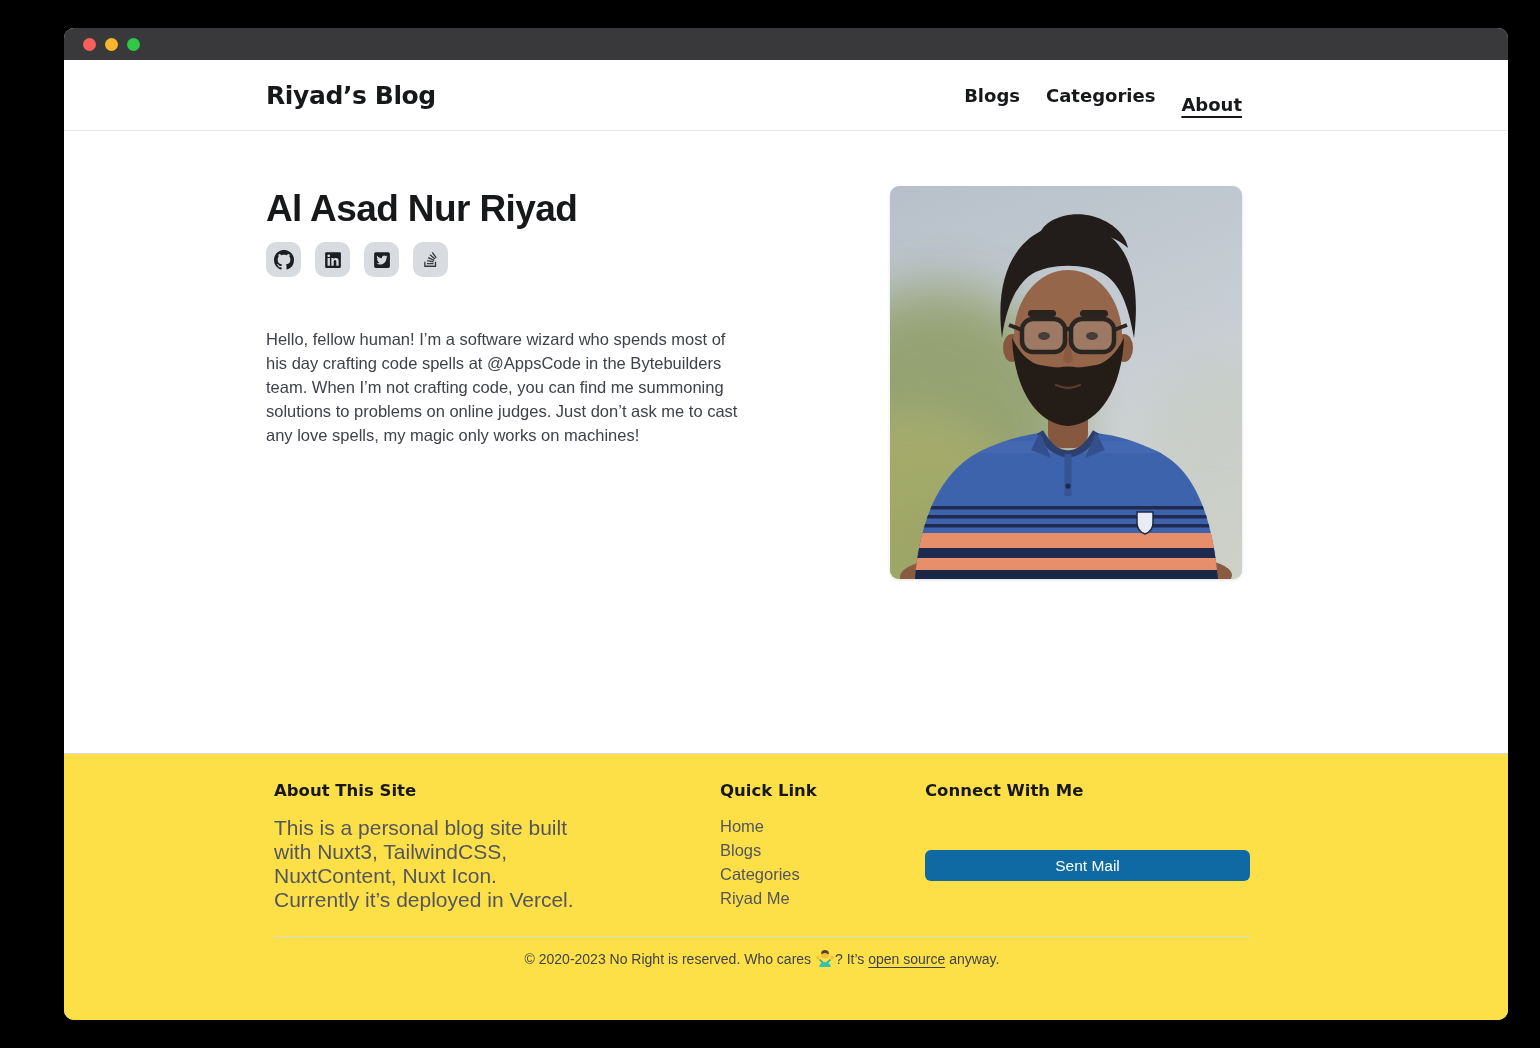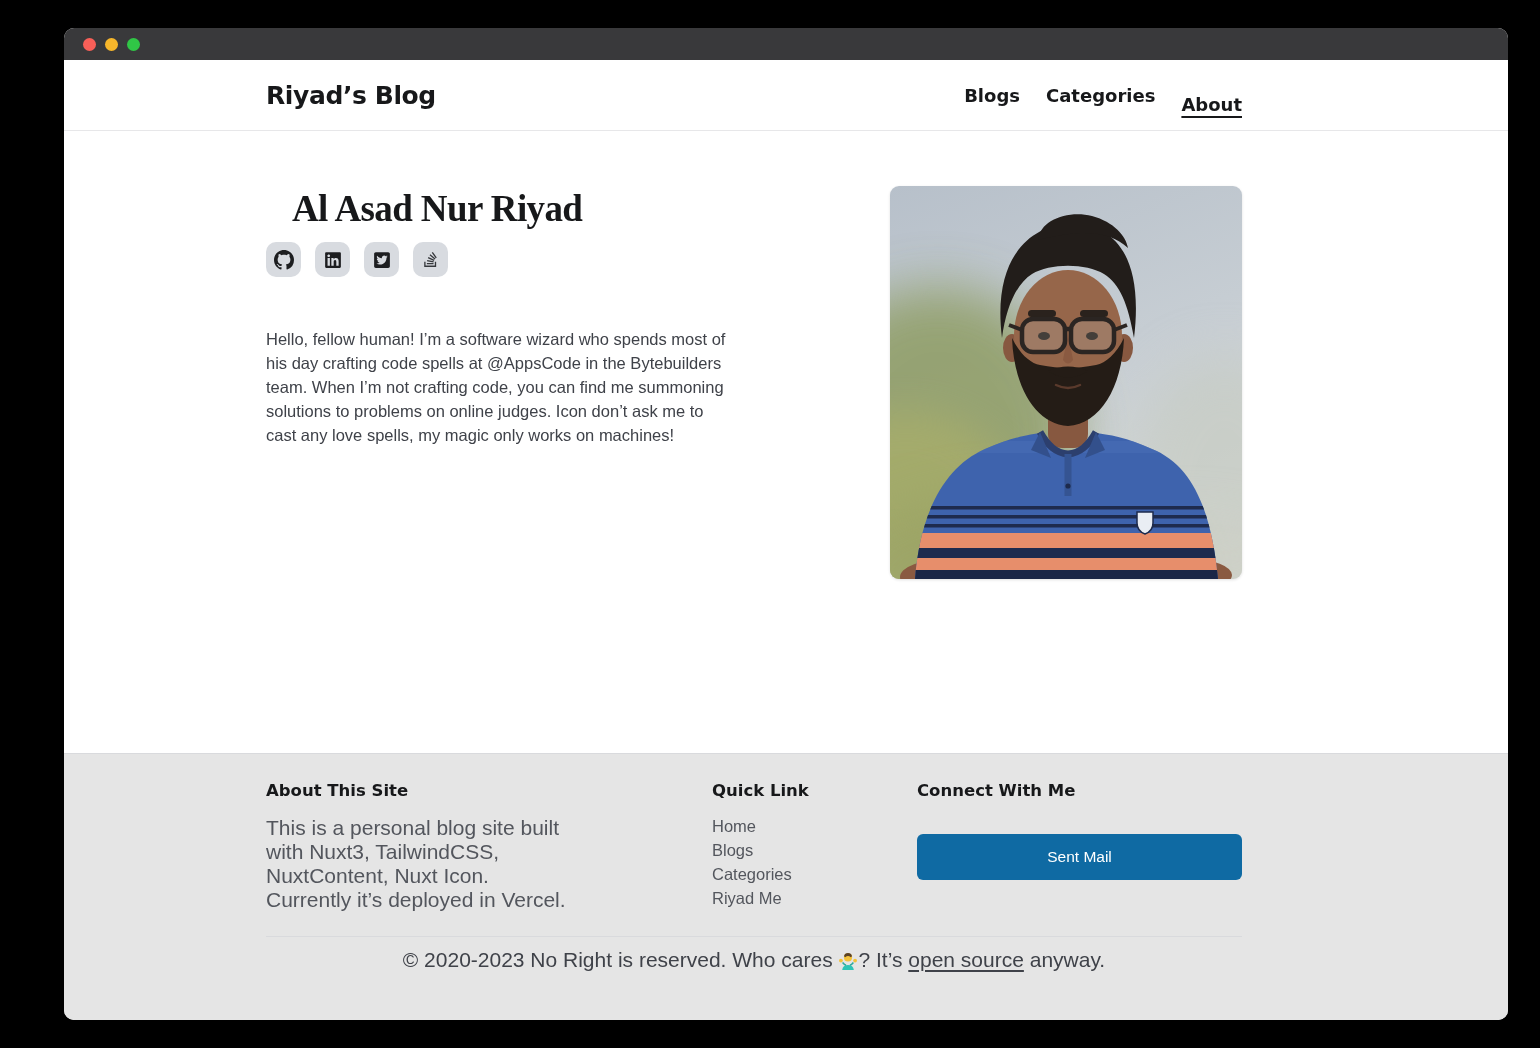--- a/index.html
+++ b/index.html
@@ -21,44 +21,44 @@
   header.site{height:71px;flex:0 0 71px;border-bottom:1px solid #e7e7e9;display:flex;align-items:center;background:#fff;}
   header.site .container{display:flex;align-items:center;justify-content:space-between;}
   .logo{font-family:"DejaVu Sans",sans-serif;font-size:25px;font-weight:800;letter-spacing:-0.4px;color:var(--heading-text);cursor:pointer;}
   nav.main-nav{display:flex;gap:26px;align-items:center;}
   nav.main-nav a{font-family:"DejaVu Sans",sans-serif;font-size:18px;font-weight:700;color:var(--heading-text);text-decoration:none;cursor:pointer;}
   nav.main-nav a.active{text-decoration:underline;text-underline-offset:5px;text-decoration-thickness:2px;margin-top:18px;}
 
   main.content{flex:1 1 auto;background:#fff;}
   .hero{padding-top:57px;display:flex;justify-content:space-between;align-items:flex-start;}
   .hero-left{width:480px;}
-  h1.name{font-family:Liberation Serif, serif;font-size:37px;line-height:41px;font-weight:800;letter-spacing:-0.6px;color:var(--heading-text);margin-bottom:13px;margin-left:26px;}
+  h1.name{font-family:Liberation Sans, sans-serif;font-size:37px;line-height:41px;font-weight:800;letter-spacing:-0.6px;color:var(--heading-text);margin-bottom:13px;}
   .socials{display:flex;gap:14px;}
   .social-chip{width:35px;height:35px;border-radius:10px;background:var(--social-chip-bg);display:flex;align-items:center;justify-content:center;border:none;cursor:pointer;}
   .social-chip svg{display:block;}
   h2.headline{font-family:"DejaVu Sans",sans-serif;font-size:28px;line-height:36px;font-weight:700;letter-spacing:-0.3px;color:var(--heading-text);margin-top:49px;width:450px;}
   p.bio{margin-top:50px;font-size:16.5px;line-height:24px;color:var(--body-text);width:472px;}
 
   .portrait{width:352px;height:393px;border-radius:9px;overflow:hidden;margin-top:-2px;flex:0 0 352px;box-shadow:0 1px 3px rgba(0,0,0,.12);}
   .portrait svg{display:block;width:100%;height:100%;}
 
-  footer.site{flex:0 0 267px;border-top:1px solid var(--divider);background:#e5e5e5;padding-top:27px;}
+  footer.site{flex:0 0 267px;border-top:1px solid var(--divider);background:#fde047;padding-top:27px;padding-left:8px;}
   .f-cols{display:flex;align-items:flex-start;}
   .f-col-about{width:300px;}
   .f-col-links{width:130px;margin-left:146px;}
   .f-col-connect{width:325px;margin-left:auto;}
   .f-title{font-family:"DejaVu Sans",sans-serif;font-size:16.5px;font-weight:700;color:var(--heading-text);}
   .f-col-about .f-title{margin-bottom:16px;}
   .f-col-links .f-title{margin-bottom:14px;}
   .f-col-connect .f-title{margin-bottom:22px;}
   .f-text{font-size:21px;line-height:24px;color:var(--muted-text);}
   .f-links a{display:block;font-size:16.5px;line-height:24px;color:var(--muted-text);text-decoration:none;cursor:pointer;}
-  .mail-btn{margin-top:12px;width:100%;height:46px;border:none;border-radius:6px;background:var(--accent);color:#fff;font-family:"Liberation Sans",sans-serif;font-size:15.5px;cursor:pointer;}
+  .mail-btn{margin-top:28px;width:100%;height:31px;border:none;border-radius:6px;background:var(--accent);color:#fff;font-family:"Liberation Sans",sans-serif;font-size:15.5px;cursor:pointer;}
   .f-divider{border:none;border-top:1px solid var(--divider);margin-top:24px;}
-  .copyright{margin-top:11px;text-align:center;font-size:21px;color:var(--body-text);}
+  .copyright{margin-top:11px;text-align:center;font-size:14px;color:var(--body-text);}
   .copyright a{color:var(--body-text);text-decoration:underline;text-underline-offset:3px;cursor:pointer;}
   .emoji{display:inline-block;width:20px;height:20px;vertical-align:-4px;}
 </style>
 </head>
 <body>
 
 <div class="window">
 
   <div class="titlebar">
     <span class="dot red"></span>
@@ -106,21 +106,21 @@
           </button>
           <button class="social-chip">
             <span>
               <svg width="17" height="17" viewBox="0 0 384 512">
                   <path fill="#36383c" d="M290.7 311L95 269.7 86.8 309l195.7 41zm51-87L188.2 95.7l-25.5 30.8 153.5 128.3zm-31.2 39.7L129.2 179l-16.7 36.5L293.7 300zM262 32l-32 24 119.3 160.3 32-24zm20.5 328h-200v39.7h200zm39.7 80H42.7V320h-40v160h359.5V320h-40z"></path>
                 </svg>
             </span>
           </button>
         </div>
 
-        <p class="bio">Hello, fellow human! I’m a software wizard who spends most of his day crafting code spells at @AppsCode in the Bytebuilders team. When I’m not crafting code, you can find me summoning solutions to problems on online judges. Icon don’t ask me to cast any love spells, my magic only works on machines!</p>
+        <p class="bio">Hello, fellow human! I’m a software wizard who spends most of his day crafting code spells at @AppsCode in the Bytebuilders team. When I’m not crafting code, you can find me summoning solutions to problems on online judges. Just don’t ask me to cast any love spells, my magic only works on machines!</p>
       </div>
 
       <div class="portrait">
         <svg viewBox="0 0 352 393" preserveAspectRatio="none">
           <defs>
             <linearGradient id="sky" x1="0" y1="0" x2="0.35" y2="1">
               <stop offset="0" stop-color="#b7c0ca"></stop>
               <stop offset="0.55" stop-color="#c6cdd3"></stop>
               <stop offset="1" stop-color="#d6d9da"></stop>
             </linearGradient>

